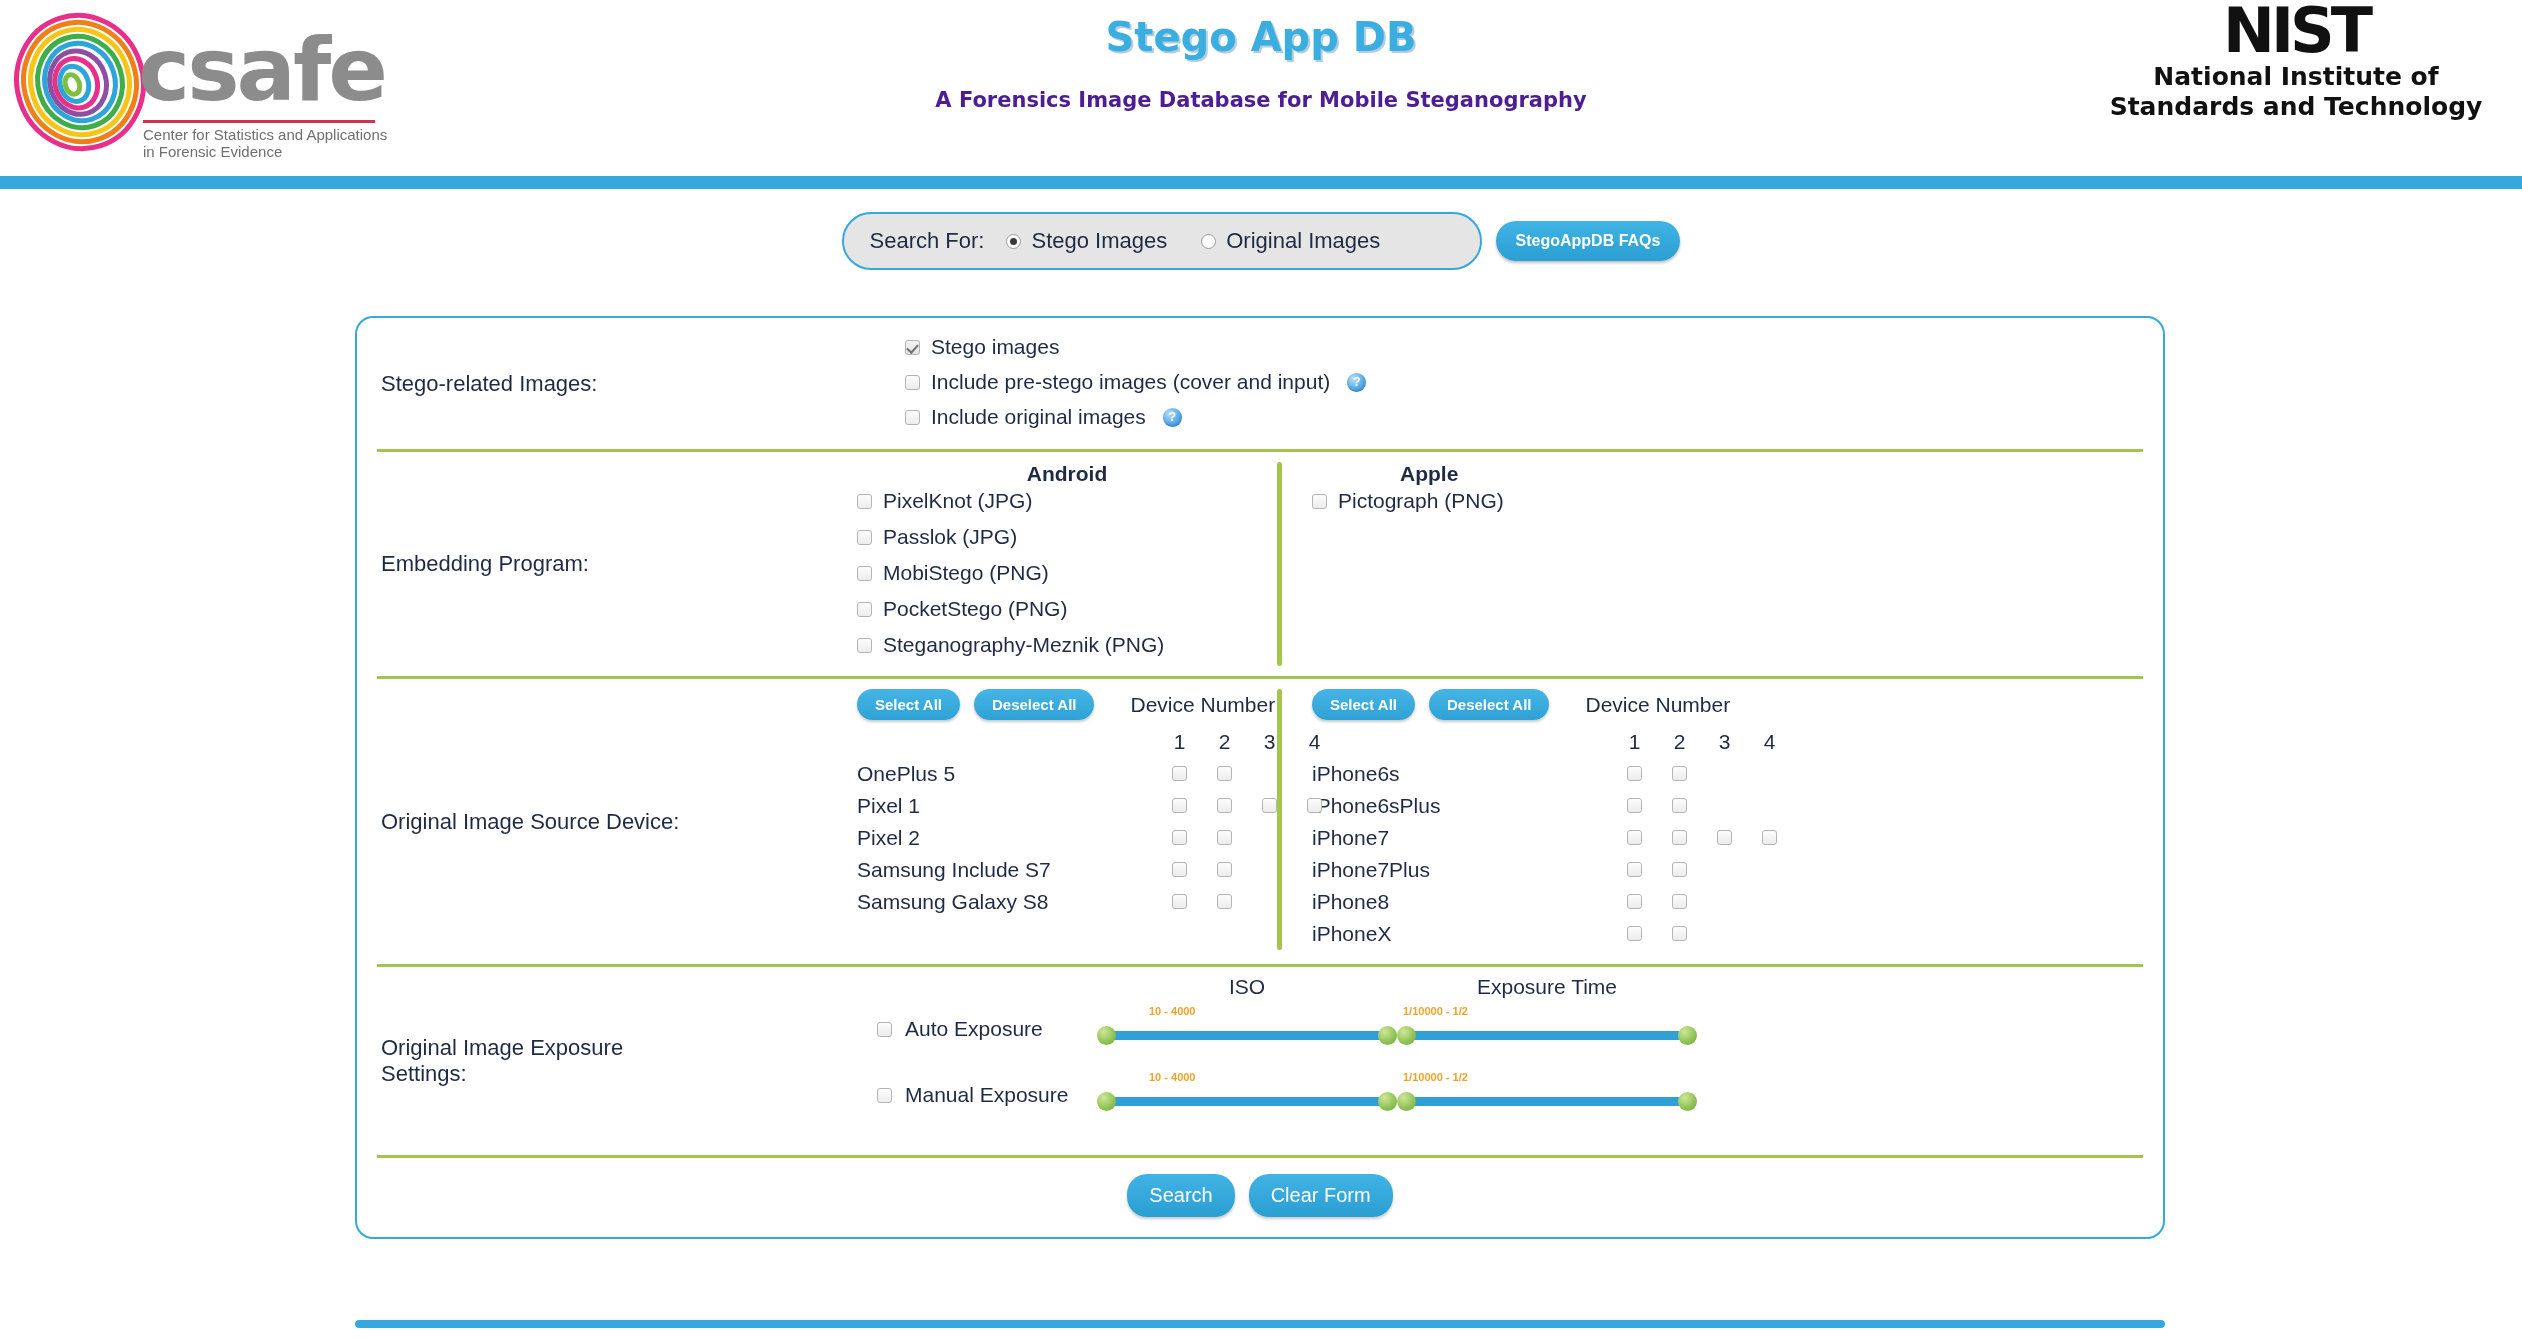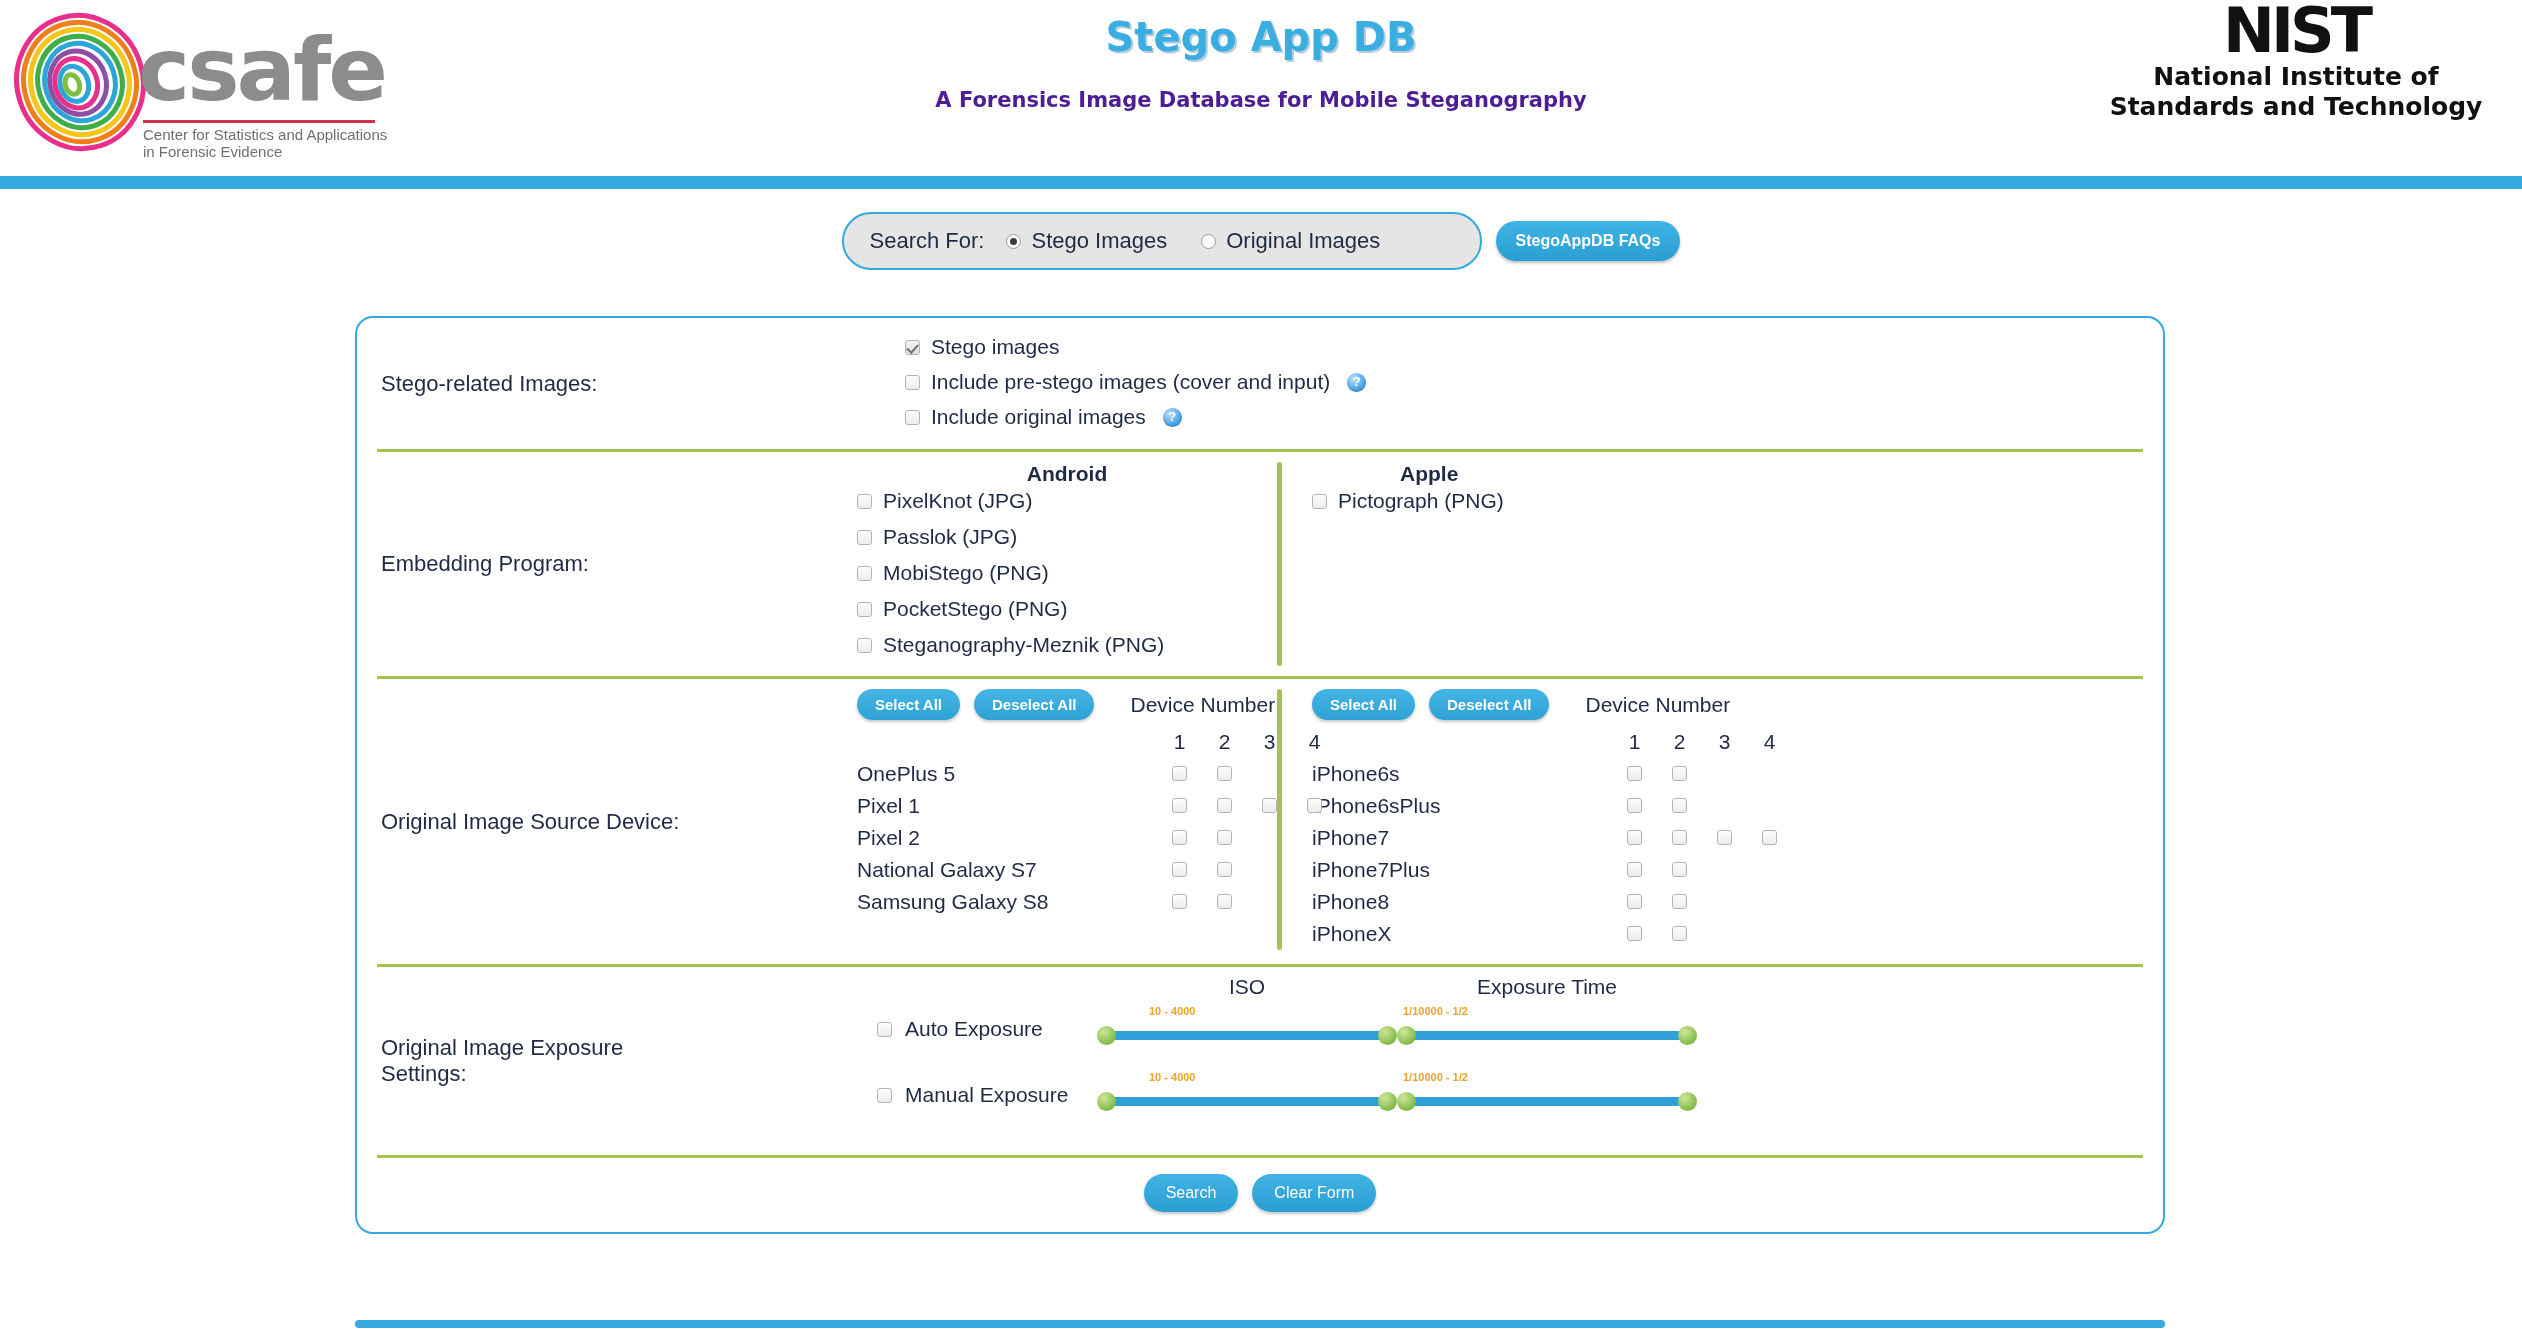--- a/index.html
+++ b/index.html
@@ -213,21 +213,21 @@
   .knob.right{right:0;}
 
   
   .form-actions{
     display:flex;justify-content:center;gap:14px;
     padding:16px 0 10px 0;
   }
   .act-btn{
     background:linear-gradient(180deg,#41b3e5 0%,#2b9ed2 100%);
     color:#fff;border:none;border-radius:20px;
-    padding:10px 22px;font-size:16px;
+    padding:10px 22px;font-size:20px;
     font-family:"Liberation Sans", sans-serif;cursor:pointer;
     box-shadow:0 2px 3px rgba(0,0,0,.22);
   }
   .bottom-bar{
     position:absolute;left:355px;top:1320px;width:1810px;height:8px;
     background:#35a9dd;border-radius:4px;
   }
 </style>
 </head>
 <body>
@@ -369,21 +369,21 @@
             <button class="mini-btn">Select All</button>
             <button class="mini-btn">Deselect All</button>
             <span class="devnum-title">Device Number</span>
           </div>
           <div class="dev-grid">
             <div class="dev-names">
               <div style="height:28px;"></div>
               <div class="dev-name">OnePlus 5</div>
               <div class="dev-name">Pixel 1</div>
               <div class="dev-name">Pixel 2</div>
-              <div class="dev-name">National Galaxy S7</div>
+              <div class="dev-name">Samsung Include S7</div>
               <div class="dev-name">Samsung Galaxy S8</div>
             </div>
             <div class="dev-matrix">
               <div class="dev-numrow">
                 <span>1</span>
                 <span>2</span>
                 <span>3</span>
                 <span>4</span>
               </div>
               <div class="dev-cbrow">

